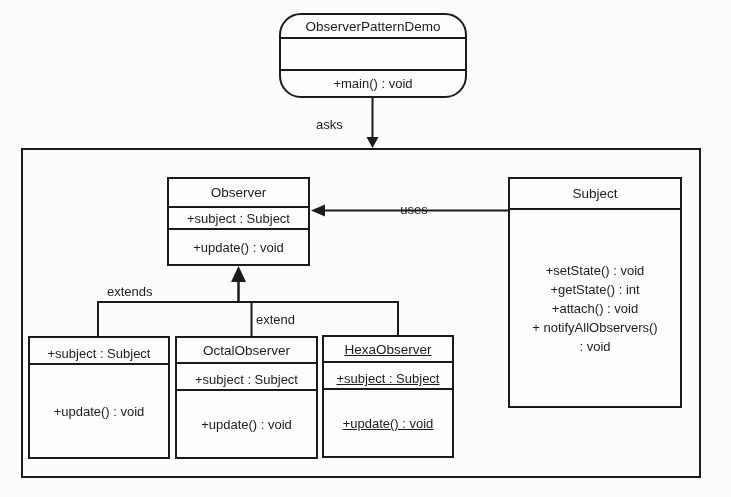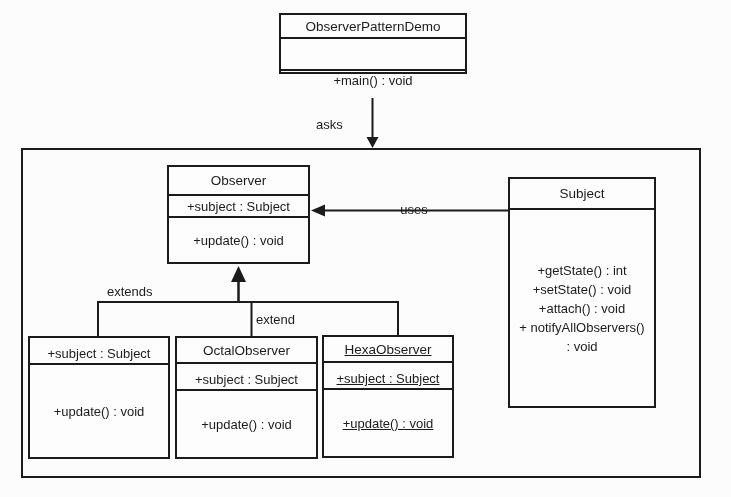--- a/index.html
+++ b/index.html
@@ -67,27 +67,27 @@
     justify-content: center;
     flex: 1 1 auto;
     line-height: 19px;
   }
   .floating-label {
     position: absolute;
     font-size: 13px;
     white-space: nowrap;
   }
   
-  #class-demo     { left: 279px; top: 13px;  width: 188px; height: 61px; }
+  #class-demo     { left: 279px; top: 13px;  width: 188px; height: 85px; border-radius: 22px; }
   #class-demo .c-title   { height: 24px; }
   #class-demo .c-attrs   { height: 32px; }
-  #class-observer { left: 167px; top: 165px; width: 143px; height: 99px; }
+  #class-observer { left: 167px; top: 177px; width: 143px; height: 89px; }
   #class-observer .c-title { height: 29px; }
   #class-observer .c-attrs { height: 22px; }
-  #class-subject  { left: 508px; top: 177px; width: 148px; height: 231px; }
+  #class-subject  { left: 508px; top: 177px; width: 174px; height: 231px; }
   #class-subject .c-title  { height: 31px; }
   #class-subject .c-attrs  { height: 70px; }
   #class-binary   { left: 28px;  top: 336px; width: 142px; height: 123px; }
   #class-octal    { left: 175px; top: 336px; width: 143px; height: 123px; }
   #class-hexa     { left: 322px; top: 335px; width: 132px; height: 123px; text-decoration: underline; }
   .subclass .c-title { height: 26px; }
   .subclass .c-attrs { height: 27px; }
   #label-abstract { left: 60px;  top: 186px; width: 104px; text-align: center; }
   #label-asks     { left: 316px; top: 117px; }
   #label-uses     { left: 392px; top: 202px; width: 44px; text-align: center; }
@@ -142,22 +142,22 @@
       <div>+subject : Subject</div>
     </div>
     <div class="c-methods">
       <div>+update() : void</div>
     </div>
   </div>
 
   <div id="class-subject" class="uml-class">
     <div class="c-title">Subject</div>
     <div class="c-methods">
+      <div>+setState() : void</div>
       <div>+getState() : int</div>
-      <div>+setState() : void</div>
       <div>+attach() : void</div>
       <div>+ notifyAllObservers()</div>
       <div>: void</div>
     </div>
   </div>
 
   <div id="class-binary" class="uml-class subclass">
     <div class="c-attrs">
       <div>+subject : Subject</div>
     </div>

